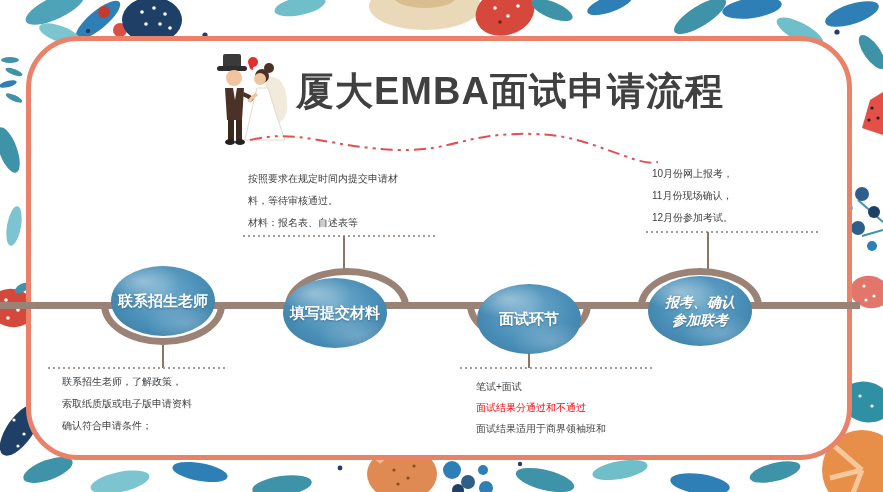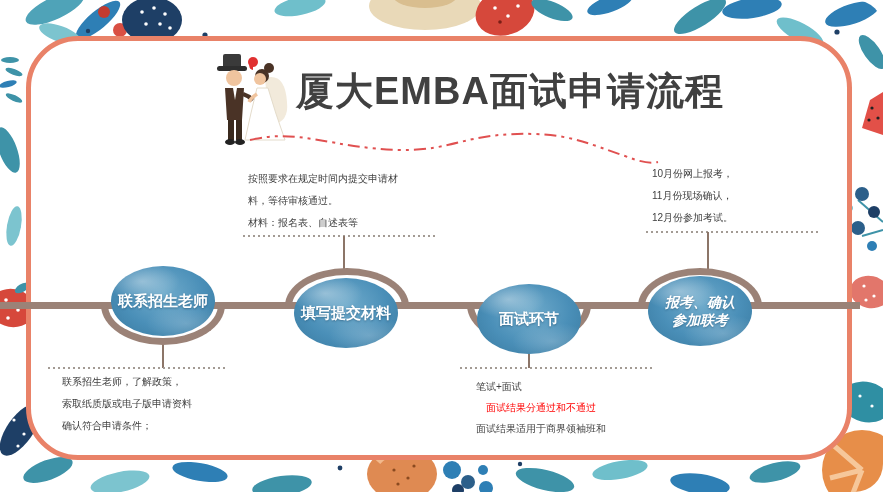--- a/index.html
+++ b/index.html
@@ -1,17 +1,17 @@
 <!DOCTYPE html>
 <html style="--accent-border: #E98268; --timeline: #9B8277; --connector: #8C7568; --node-blue: #4A8FB8; --red-text: #FF0000; --body-text: #3F3F3F; --title-text: #404040; --wave-red: #E05050;"><head>
 <meta charset="utf-8">
 <style>
   html,body{margin:0;padding:0;}
   body{width:883px;height:492px;overflow:hidden;font-family:"Liberation Sans","DejaVu Sans",sans-serif;background:#fff;}
-  #stage{position:relative;width:883px;height:492px;overflow:hidden;border-radius:28px;}
+  #stage{position:relative;width:883px;height:492px;overflow:hidden;}
   
   #bg{position:absolute;left:0;top:0;z-index:0;}
   
   .panel{position:absolute;left:26px;top:36px;width:826px;height:424px;box-sizing:border-box;
     background:#fff;border:5px solid var(--accent-border,#E98268);border-radius:52px;z-index:1;}
   
   .title{position:absolute;left:296px;top:66px;z-index:3;font-size:38px;font-weight:bold;
     color:var(--title-text,#404040);letter-spacing:1px;white-space:nowrap;}
   .couple{position:absolute;left:201px;top:50px;z-index:3;}
   .wave{position:absolute;left:238px;top:124px;z-index:3;}
@@ -30,21 +30,21 @@
       radial-gradient(ellipse 70% 50% at 72% 82%, rgba(255,255,255,.22), rgba(255,255,255,0) 55%),
       radial-gradient(ellipse at 50% 40%, #71ACCC 0%, var(--node-blue,#4A8FB8) 55%, #38799F 100%);}
   .bubble.small{font-size:14px;}
   
   .vline{position:absolute;width:2px;background:var(--connector,#8C7568);z-index:2;}
   .dline{position:absolute;height:2px;z-index:2;
     background-image:repeating-linear-gradient(90deg,#A39B94 0 2px,transparent 2px 5px);}
   
   .ann{position:absolute;z-index:3;font-size:10px;line-height:22px;color:var(--body-text,#3F3F3F);white-space:nowrap;}
   .ann.tight{line-height:21px;}
-  .ann .red{color:var(--red-text,#FF0000);text-align:center;}
+  .ann .red{color:var(--red-text,#FF0000);}
 </style>
 </head>
 <body>
 
 <div id="stage">
 
   <svg id="bg" width="883" height="492">
     <g>
       <ellipse cx="55" cy="8" rx="32" ry="11" fill="#4FA3B8" transform="rotate(-25 55 8)"></ellipse>
       <ellipse cx="98" cy="20" rx="28" ry="9" fill="#2E7FB5" transform="rotate(-40 98 20)"></ellipse>
@@ -175,21 +175,21 @@
   </svg>
 
   <div class="timeline"></div>
 
   <div class="arc-down" style="left:101px;top:305px;"></div>
   <div class="bubble" style="left:111px;top:266px;">
     <span>联系招生老师</span>
   </div>
 
   <div class="arc-up" style="left:285px;top:268px;"></div>
-  <div class="bubble" style="left:294px;top:278px;">
+  <div class="bubble" style="left:283px;top:278px;">
     <span>填写提交材料</span>
   </div>
 
   <div class="arc-down" style="left:467px;top:305px;"></div>
   <div class="bubble" style="left:477px;top:284px;">
     <span>面试环节</span>
   </div>
 
   <div class="arc-up" style="left:638px;top:268px;"></div>
   <div class="bubble small" style="left:648px;top:276px;font-style:italic;">

